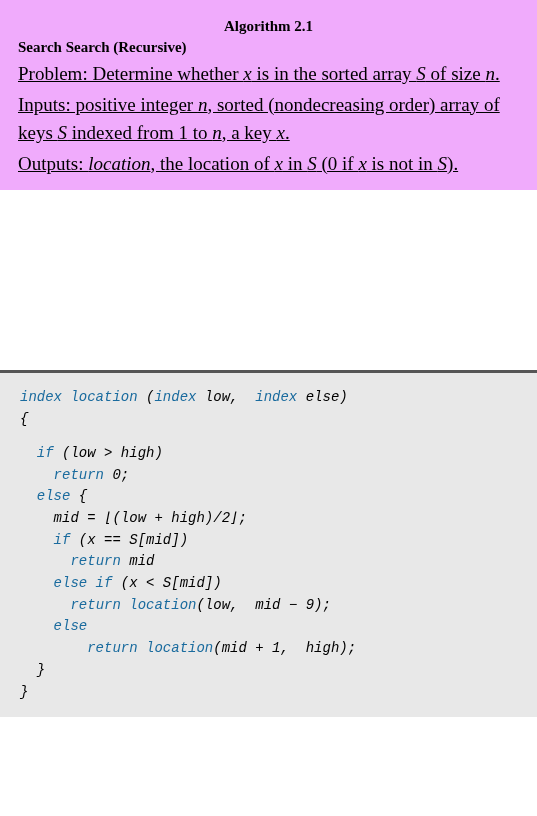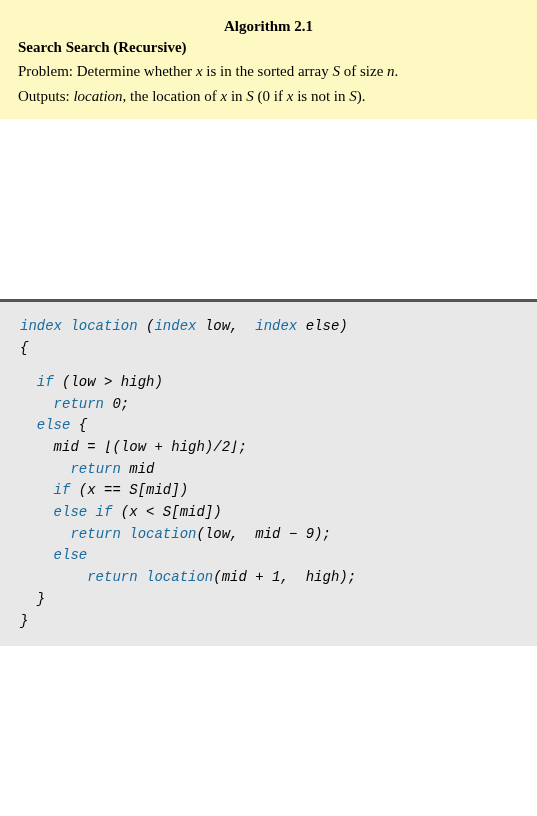--- a/index.html
+++ b/index.html
@@ -12,43 +12,44 @@
       width: 537px;
       min-height: 816px;
       background: #ffffff;
       font-family: 'Times New Roman', Times, serif;
       font-size: 15px;
       color: #000000;
     }
 
     .top-section {
       padding: 18px 18px 10px 18px;
-      background: #fef9c3;
+      background: #f0abfc;
     }
 
     .algorithm-title {
       font-family: 'Times New Roman', Times, serif;
       font-weight: bold;
       font-size: 15px;
       text-align: center;
       margin-bottom: 4px;
     }
 
     .algorithm-name {
       font-family: 'Times New Roman', Times, serif;
       font-weight: bold;
       font-size: 15px;
       margin-bottom: 4px;
     }
 
     .description-line {
       font-family: 'Times New Roman', Times, serif;
-      font-size: 15px;
+      font-size: 19px;
       line-height: 1.5;
       margin-bottom: 2px;
+      text-decoration: underline;
     }
 
     .italic-text {
       font-style: italic;
     }
 
     .divider {
       height: 3px;
       background: #555555;
       margin: 180px 0 0 0;
@@ -91,37 +92,40 @@
 </head>
 <body>
 
 <div class="top-section">
   <div class="algorithm-title">Algorithm 2.1</div>
   <div class="algorithm-name">Search Search (Recursive)</div>
   <div class="description-line">
     Problem: Determine whether <span class="italic-text">x</span> is in the sorted array <span class="italic-text">S</span> of size <span class="italic-text">n</span>.
   </div>
   <div class="description-line">
+    Inputs: positive integer <span class="italic-text">n</span>, sorted (nondecreasing order) array of keys <span class="italic-text">S</span> indexed from 1 to <span class="italic-text">n</span>, a key <span class="italic-text">x</span>.
+  </div>
+  <div class="description-line">
     Outputs: <span class="italic-text">location</span>, the location of <span class="italic-text">x</span> in <span class="italic-text">S</span> (0 if <span class="italic-text">x</span> is not in <span class="italic-text">S</span>).
   </div>
 </div>
 
 <div class="divider"></div>
 
 <div class="code-section">
 
   <div class="code-line"><span class="kw">index</span><span class="fn"> location </span><span class="normal">(</span><span class="kw">index</span><span class="normal"> low,  </span><span class="kw">index</span><span class="normal"> else)</span></div>
   <div class="code-line"><span class="normal">{</span></div>
   <div class="blank-line"></div>
   <div class="code-line"><span class="normal">  </span><span class="kw">if</span><span class="normal"> (low &gt; high)</span></div>
   <div class="code-line"><span class="normal">    </span><span class="kw">return</span><span class="normal"> 0;</span></div>
   <div class="code-line"><span class="normal">  </span><span class="kw">else</span><span class="normal"> {</span></div>
   <div class="code-line"><span class="normal">    mid = ⌊(low + high)/2⌋;</span></div>
+  <div class="code-line"><span class="normal">    </span><span class="kw">if</span><span class="normal"> (x == S[mid])</span></div>
   <div class="code-line"><span class="normal">      </span><span class="kw">return</span><span class="normal"> mid</span></div>
-  <div class="code-line"><span class="normal">    </span><span class="kw">if</span><span class="normal"> (x == S[mid])</span></div>
   <div class="code-line"><span class="normal">    </span><span class="kw">else if</span><span class="normal"> (x &lt; S[mid])</span></div>
   <div class="code-line"><span class="normal">      </span><span class="kw">return</span><span class="fn"> location</span><span class="normal">(low,  mid − 9);</span></div>
   <div class="code-line"><span class="normal">    </span><span class="kw">else</span></div>
   <div class="code-line"><span class="normal">        </span><span class="kw">return</span><span class="fn"> location</span><span class="normal">(mid + 1,  high);</span></div>
   <div class="code-line"><span class="normal">  }</span></div>
   <div class="code-line"><span class="normal">}</span></div>
 
 </div>
 
 </body></html>

